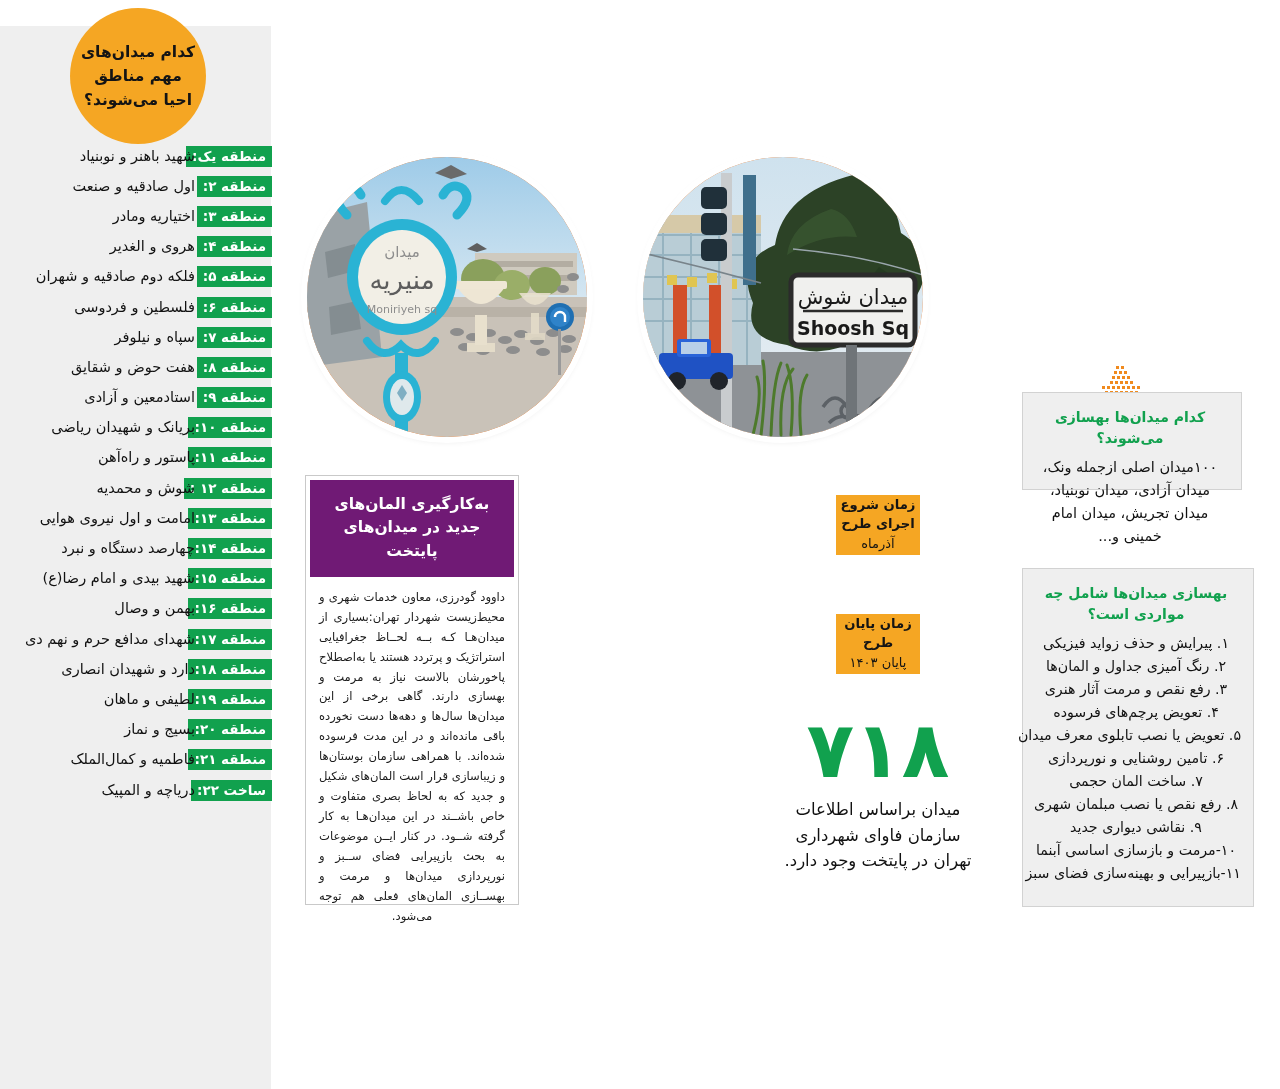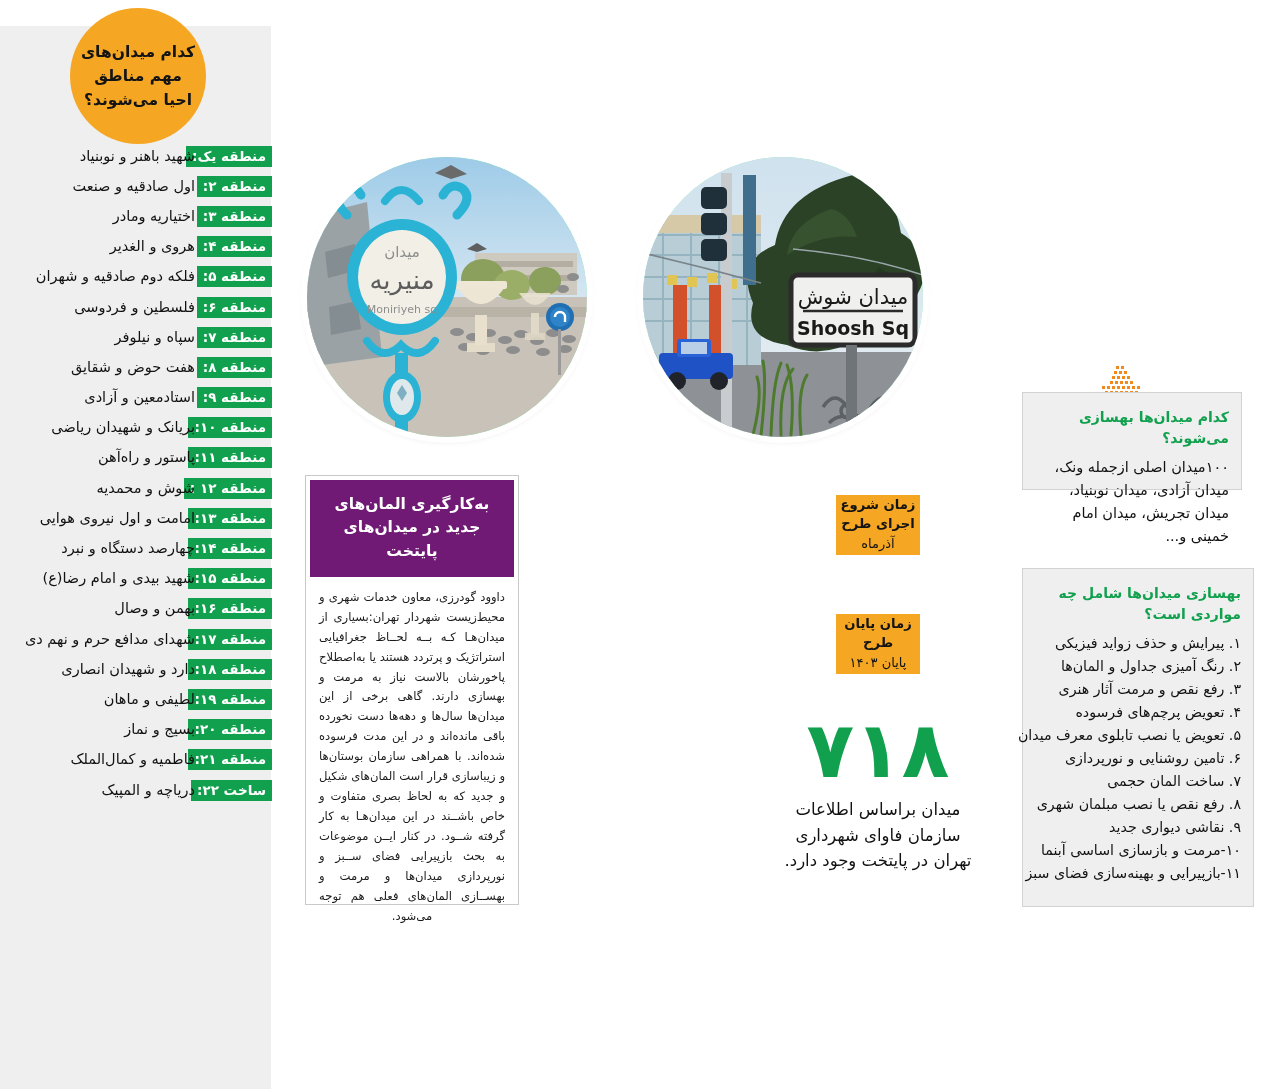--- a/index.html
+++ b/index.html
@@ -85,21 +85,21 @@
     white-space: nowrap;
     padding-right: 3px;
     line-height: 21px;
   }
 
   
   .photo-circle {
     position: absolute;
     border-radius: 50%;
     overflow: hidden;
-    background: #86efac;
+    background: #f97316;
     box-shadow: 0 0 0 6px #ffffff, 0 2px 9px rgba(0,0,0,0.20);
   }
   #photo-moniriyeh {
     left: 307px;
     top: 157px;
     width: 280px;
     height: 280px;
   }
   #photo-shoosh {
     left: 643px;
@@ -196,20 +196,21 @@
     top: 366px;
     width: 48px;
     height: 44px;
   }
   .side-panel {
     position: absolute;
     background: #efefef;
     border: 1px solid #d2d2d2;
     box-sizing: border-box;
     padding: 14px 12px 14px 8px;
+    text-align: center;
   }
   #panel-upgrade-which { left: 1022px; top: 392px; width: 220px; height: 98px; }
   #panel-upgrade-items { left: 1022px; top: 568px; width: 232px; height: 339px; }
   .panel-title {
     color: #11a14e;
     font-size: 14px;
     font-weight: bold;
     line-height: 1.5;
     margin-bottom: 7px;
   }

